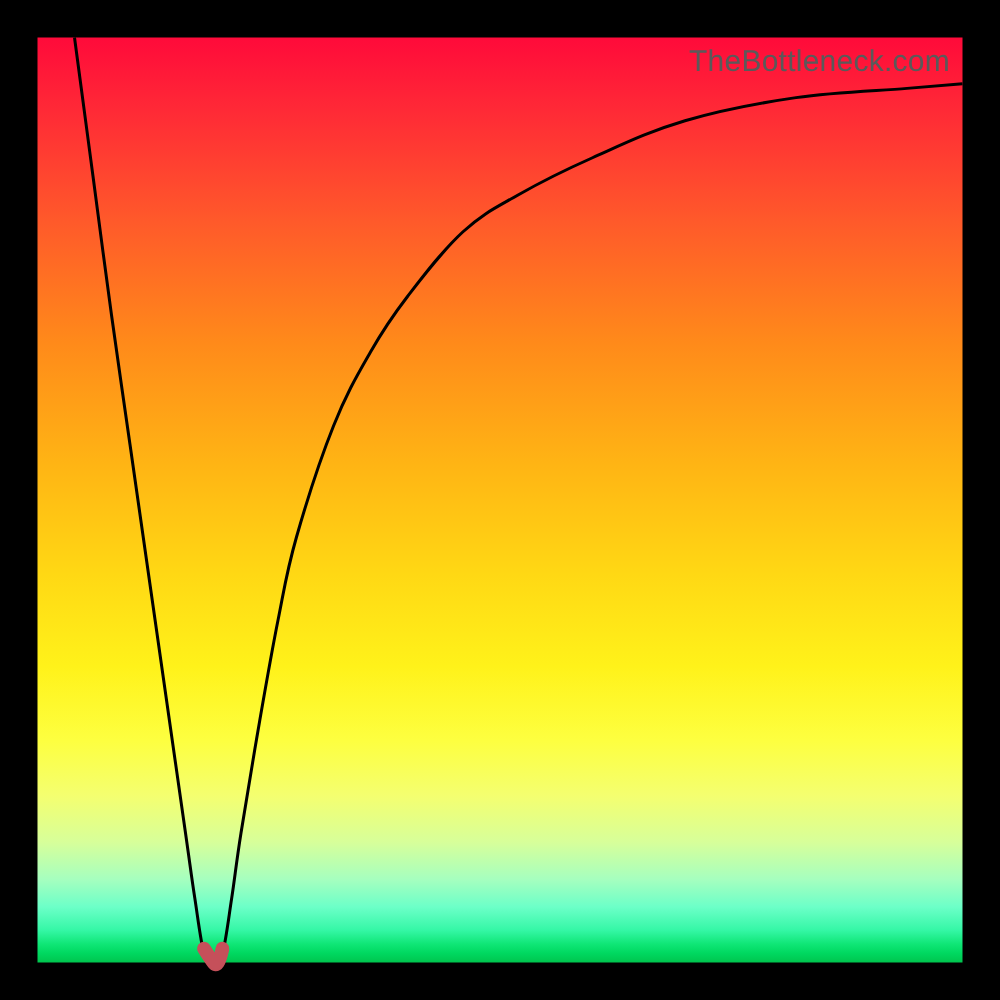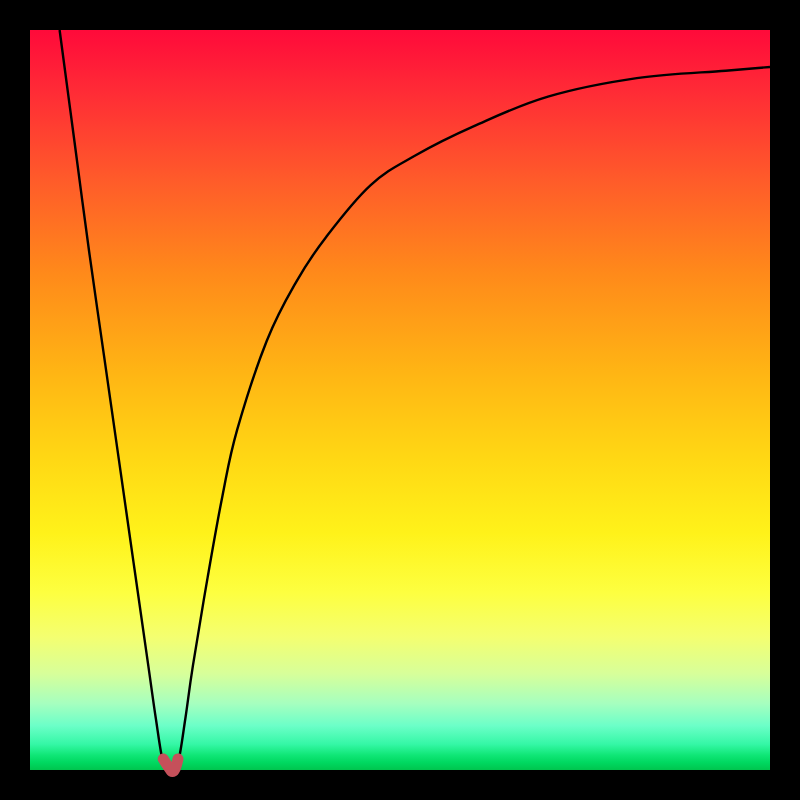--- a/index.html
+++ b/index.html
@@ -25,18 +25,19 @@
   .attrib{position:absolute;top:6px;right:10px;color:#5a5a5a;font-size:24px;font-weight:500;letter-spacing:0.2px}
   svg.curve{position:absolute;left:0;top:0;width:740px;height:740px;overflow:visible}
   .marker{stroke:#c5505a;stroke-width:11;stroke-linecap:round;fill:none}
   .line{stroke:#000;stroke-width:2.4;fill:none}
 </style>
 </head>
 <body>
 
 <div class="frame">
   <div class="plot">
+    <div class="attrib">TheBottleneck.com</div>
     <svg class="curve" viewBox="0 0 740 740" preserveAspectRatio="none">
       <path id="curve-path" class="line" d="M 29.6 0 C 32.264 19.98 39.071999999999996 71.03999999999999 44.4 111 C 49.728 150.96 53.872 183.372 59.2 222 C 64.528 260.628 68.672 288.304 74 325.59999999999997 C 79.328 362.89599999999996 83.472 391.904 88.8 429.2 C 94.128 466.496 98.272 495.50399999999996 103.60000000000001 532.8 C 108.92800000000001 570.096 114.40400000000001 608.428 118.4 636.4 C 122.396 664.372 123.13600000000001 670.884 125.80000000000001 688.2 C 128.464 705.5160000000001 130.536 723.2760000000001 133.2 732.6 C 135.86399999999998 741.924 137.93599999999998 740 140.6 740 C 143.264 740 145.33599999999998 741.924 148 732.6 C 150.66400000000002 723.2760000000001 152.736 705.5160000000001 155.4 688.2 C 158.06400000000002 670.884 158.804 661.708 162.8 636.4 C 166.79600000000002 611.092 172.272 578.236 177.6 547.6 C 182.928 516.964 187.072 492.84 192.4 466.2 C 197.728 439.56 199.20800000000003 427.57199999999995 207.20000000000002 399.59999999999997 C 215.192 371.628 226.144 337.44 236.8 310.8 C 247.45600000000002 284.16 255.74399999999997 270.24799999999993 266.4 251.59999999999997 C 277.056 232.95199999999997 282.68 224.51600000000005 296 207.20000000000005 C 309.32 189.88400000000004 324.41600000000005 170.05199999999996 340.40000000000003 155.39999999999998 C 356.384 140.748 366.15200000000004 136.45600000000005 384.8 125.80000000000007 C 403.448 115.14400000000008 420.024 106.85600000000005 444 96.20000000000005 C 467.976 85.54400000000004 488.696 75.25800000000005 518 66.60000000000002 C 547.304 57.942 574.832 52.7619999999999 606.8 48.09999999999991 C 638.7679999999999 43.43799999999992 671.6239999999999 42.69800000000003 695.5999999999999 40.700000000000045 C 719.5759999999999 38.70200000000006 732.008 37.66600000000001 740 37"></path>
       <path id="marker-path" class="marker" d="M 133.2 728.9 Q 136.89999999999998 734.9 140.6 740 Q 144.3 746 148 728.9"></path>
     </svg>
   </div>
 </div>
 
 </body></html>

